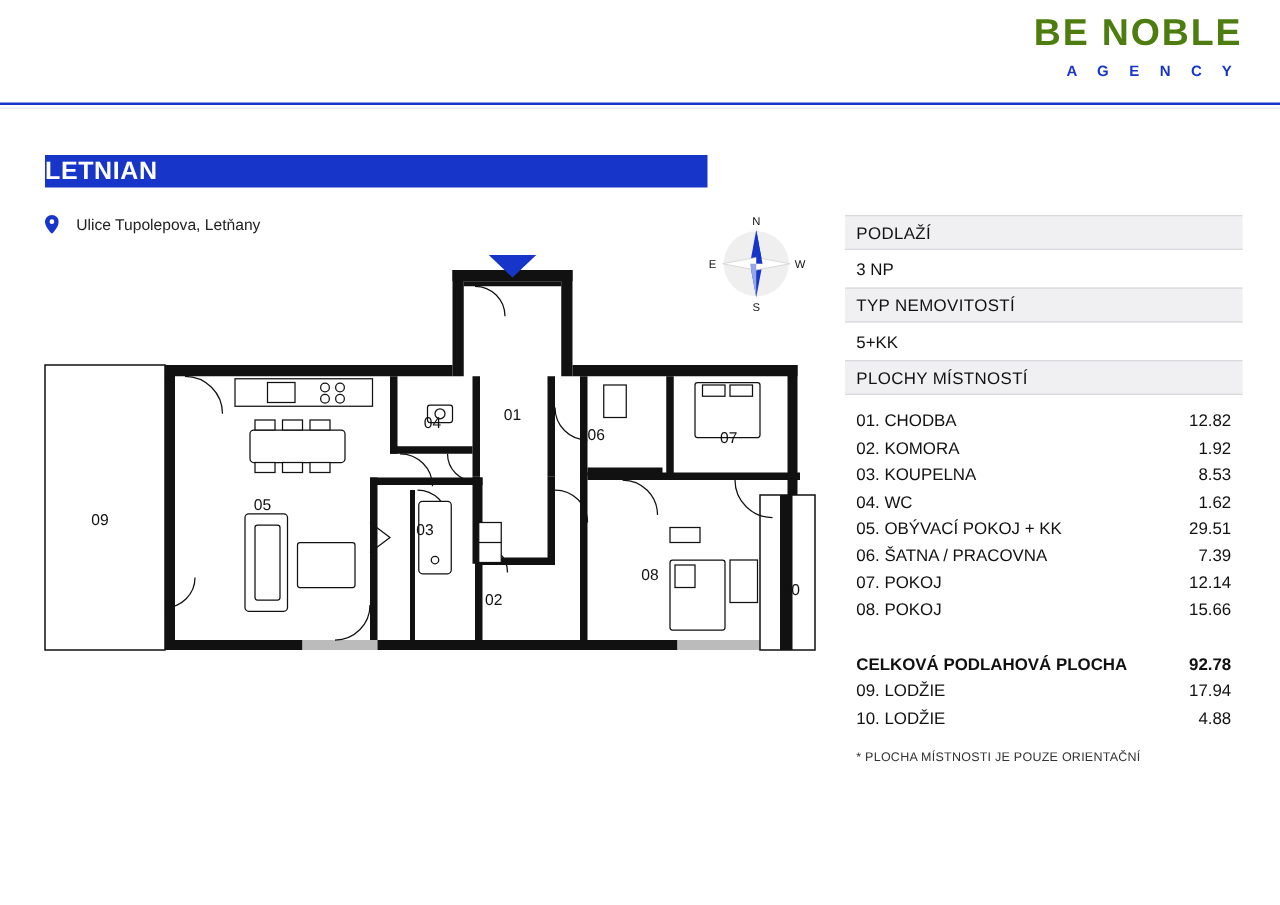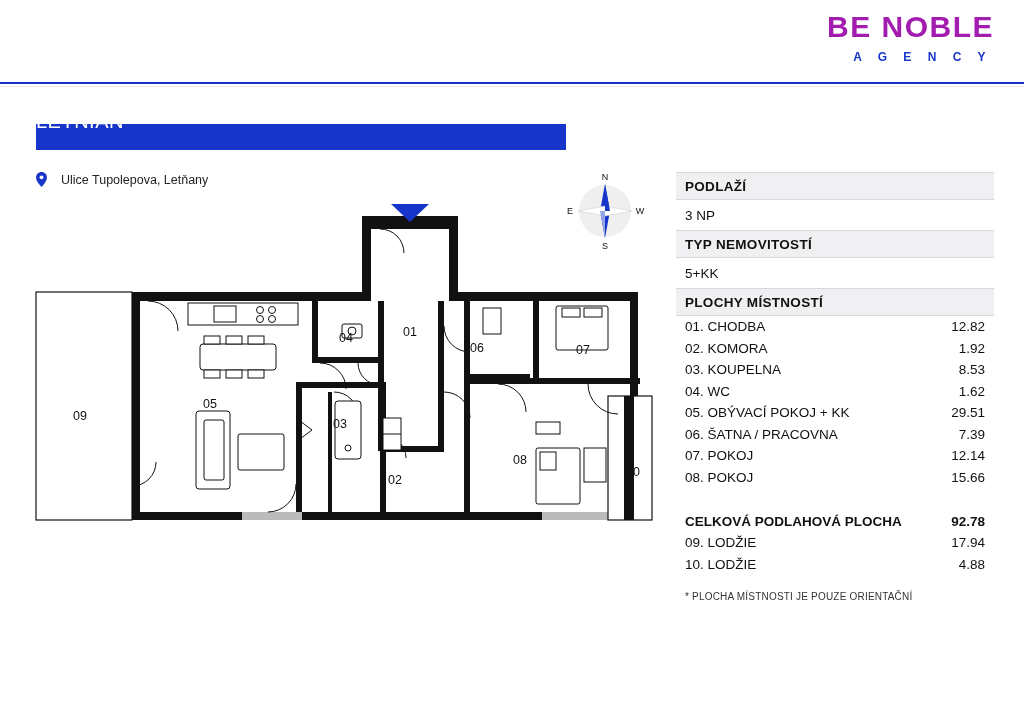--- a/index.html
+++ b/index.html
@@ -27,21 +27,21 @@
   }
   .brand {
     position: absolute;
     right: 30px; top: 12px;
     text-align: right;
   }
   .brand-main {
     font-size: 30px;
     font-weight: bold;
     letter-spacing: 1.5px;
-    color: #a21caf;
+    color: #4d7c0f;
     line-height: 1;
   }
   .brand-sub {
     font-size: 12px;
     font-weight: bold;
     letter-spacing: 6.5px;
     color: #1736c9;
     margin-top: 8px;
     padding-right: 2px;
   }
@@ -53,26 +53,26 @@
   }
   
   .title-bar {
     position: absolute;
     left: 36px; top: 124px;
     width: 530px; height: 26px;
     background: #1736c9;
   }
   .title-text {
     position: absolute;
-    left: 36px; top: 110px;
+    left: 36px; top: 126px;
     font-size: 20px;
     letter-spacing: 0.5px;
     color: #ffffff;
     line-height: 22px;
-    font-weight: normal;
+    font-weight: bold;
     background: transparent;
   }
   .addr {
     position: absolute;
     left: 36px; top: 172px;
     font-size: 12.5px;
     color: #222;
     display: flex;
     align-items: center;
     gap: 14px;
@@ -106,36 +106,36 @@
     left: 676px; top: 172px;
     width: 318px;
   }
   .sec-head {
     background: #f0f0f2;
     height: 28px;
     display: flex;
     align-items: center;
     padding-left: 9px;
     font-size: 13.5px;
-    font-weight: bold;
+    font-weight: normal;
     letter-spacing: 0.3px;
     color: #111;
     border-top: 1px solid #d8d8dc;
     border-bottom: 1px solid #d8d8dc;
   }
   .sec-val {
     height: 30px;
     display: flex;
     align-items: center;
     padding-left: 9px;
     font-size: 13.5px;
     color: #111;
   }
   .rooms {
-    padding-top: 0;
+    padding-top: 10px;
   }
   .room-row {
     display: flex;
     justify-content: space-between;
     padding: 0 9px 0 9px;
     height: 21.5px;
     align-items: center;
     font-size: 13.5px;
     color: #111;
   }

